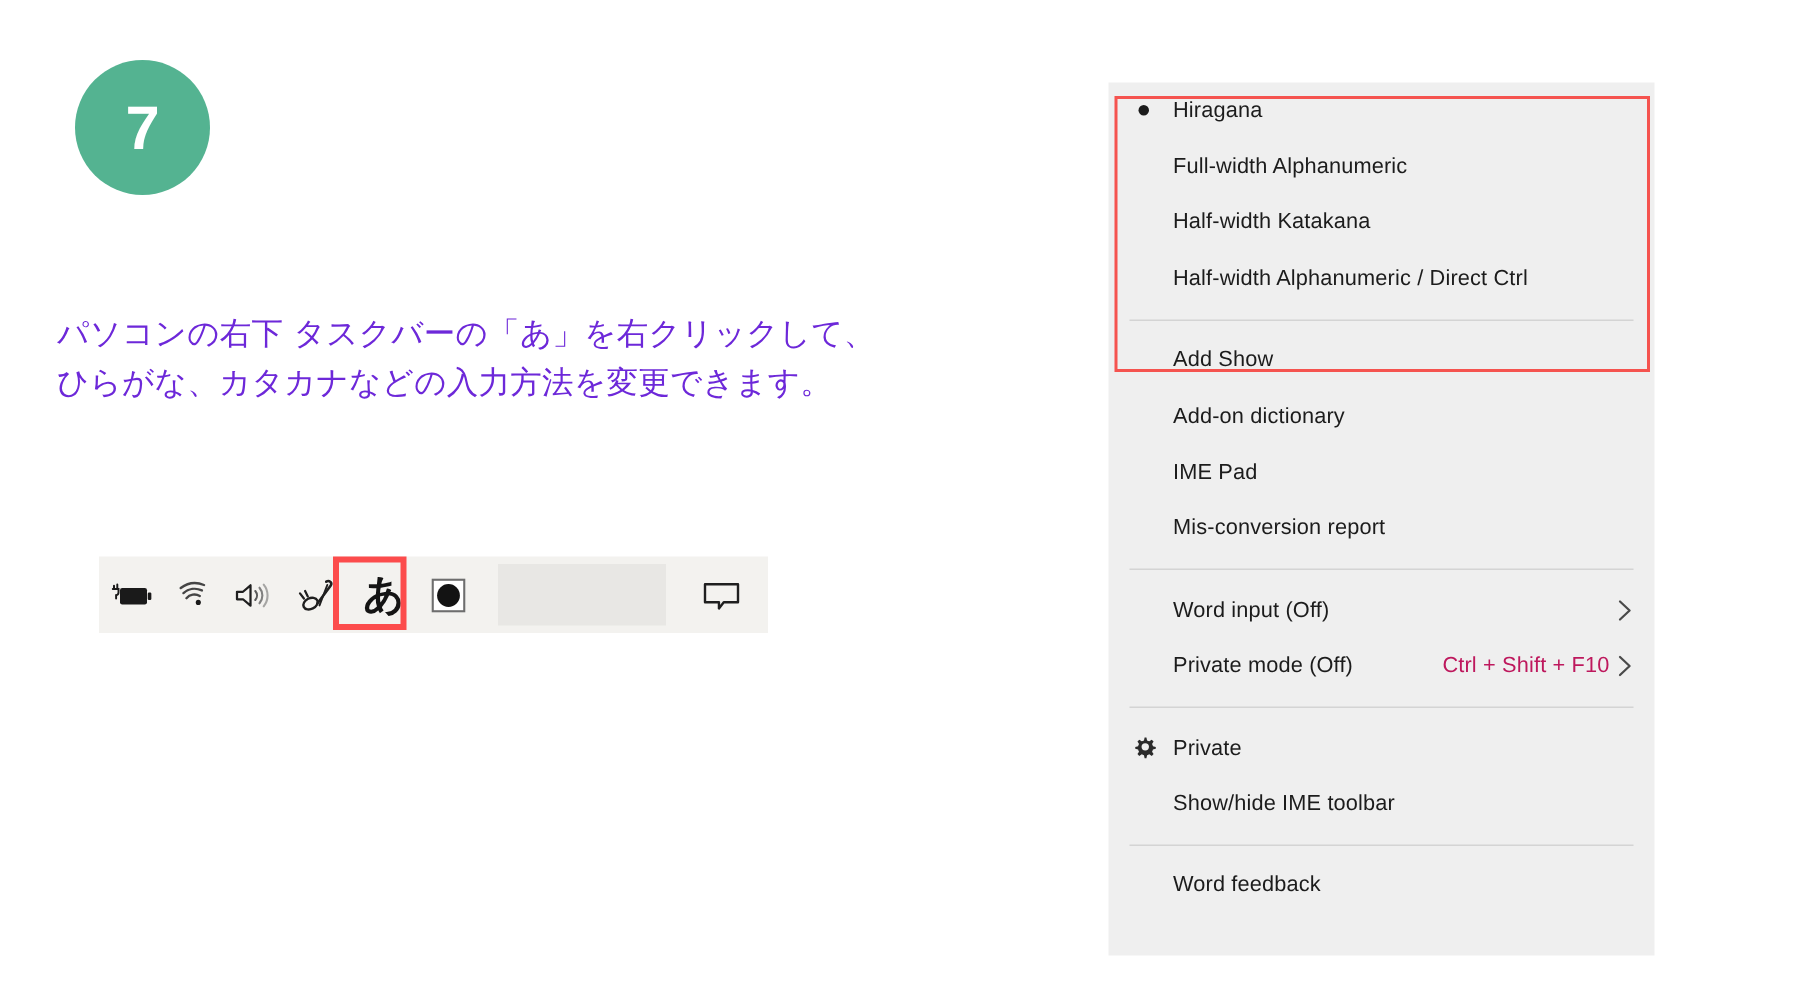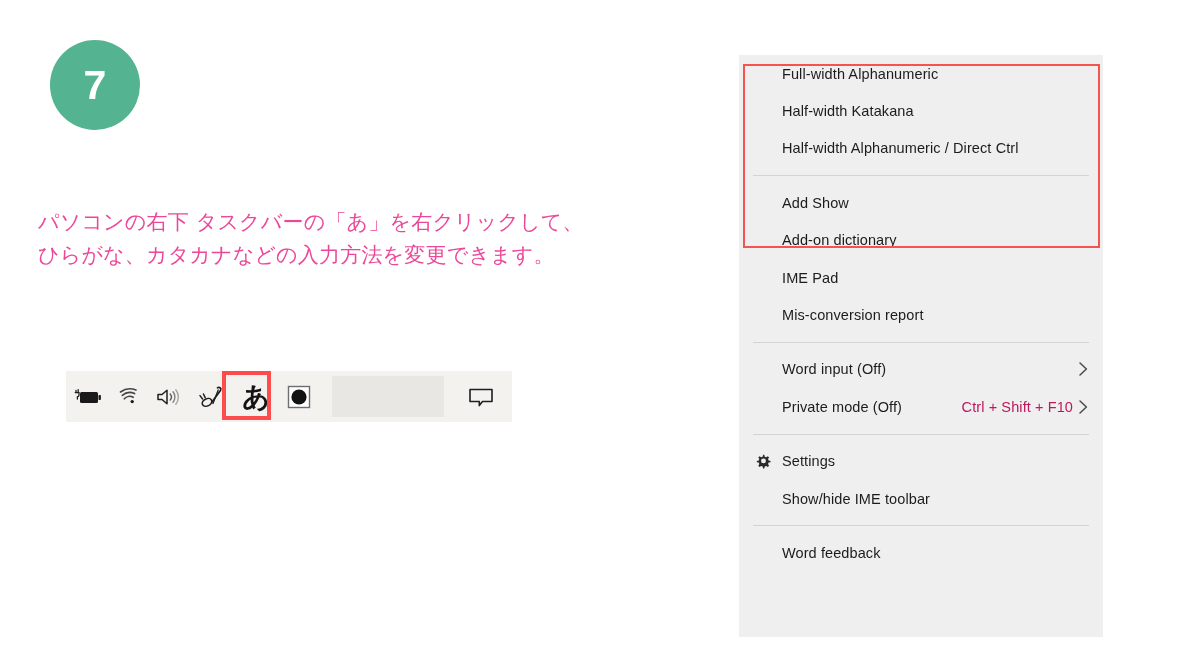--- a/index.html
+++ b/index.html
@@ -37,21 +37,21 @@
     letter-spacing: 0px;
     font-family: "Liberation Sans", sans-serif;
   }
 
   
   .instructions {
     position: absolute;
     left: 38px;
     top: 206px;
     width: 640px;
-    color: #ec4899;
+    color: #6d28d9;
     font-size: 21px;
     line-height: 33px;
     font-family: "DejaVu Sans", "Liberation Sans", sans-serif;
     letter-spacing: 0.2px;
   }
   .instructions .line { display: block; white-space: nowrap; }
 
   
   .taskbar {
     position: absolute;
@@ -265,20 +265,26 @@
     </svg>
   </div>
 
 </div>
 <div class="highlight-a"></div>
 
 <div class="ime-menu">
 
   <div class="menu-group">
 
+    <div class="menu-item">
+      <span class="bullet-slot">
+          <span class="bullet"></span>
+        </span>
+      <span class="label">Hiragana</span>
+    </div>
 
 
     <div class="menu-item">
       <span class="bullet-slot"></span>
       <span class="label">Full-width Alphanumeric</span>
     </div>
 
     <div class="menu-item">
       <span class="bullet-slot"></span>
       <span class="label">Half-width Katakana</span>
@@ -349,21 +355,21 @@
 
   <div class="menu-group">
 
     <div class="menu-item">
       <span class="gear-slot">
         <svg width="17" height="17" viewBox="0 0 20 20" aria-hidden="true">
           <path d="M10 1.4 L11.4 1.4 L11.9 3.6 A6.6 6.6 0 0 1 13.6 4.3 L15.5 3.1 L16.9 4.5 L15.7 6.4 A6.6 6.6 0 0 1 16.4 8.1 L18.6 8.6 L18.6 10.0 L16.4 10.5 A6.6 6.6 0 0 1 15.7 12.2 L16.9 14.1 L15.5 15.5 L13.6 14.3 A6.6 6.6 0 0 1 11.9 15.0 L11.4 17.2 L10.0 17.2 L9.5 15.0 A6.6 6.6 0 0 1 7.8 14.3 L5.9 15.5 L4.5 14.1 L5.7 12.2 A6.6 6.6 0 0 1 5.0 10.5 L2.8 10.0 L2.8 8.6 L5.0 8.1 A6.6 6.6 0 0 1 5.7 6.4 L4.5 4.5 L5.9 3.1 L7.8 4.3 A6.6 6.6 0 0 1 9.5 3.6 Z" fill="#2b2b2b" transform="translate(-0.7,0.6) scale(1.02)"></path>
           <circle cx="10" cy="9.3" r="2.9" fill="#efefef"></circle>
         </svg>
       </span>
-      <span class="label">Settings</span>
+      <span class="label">Private</span>
     </div>
 
     <div class="menu-item">
       <span class="gear-slot"></span>
       <span class="label">Show/hide IME toolbar</span>
     </div>
 
   </div>
 
   <div class="menu-sep"></div>

